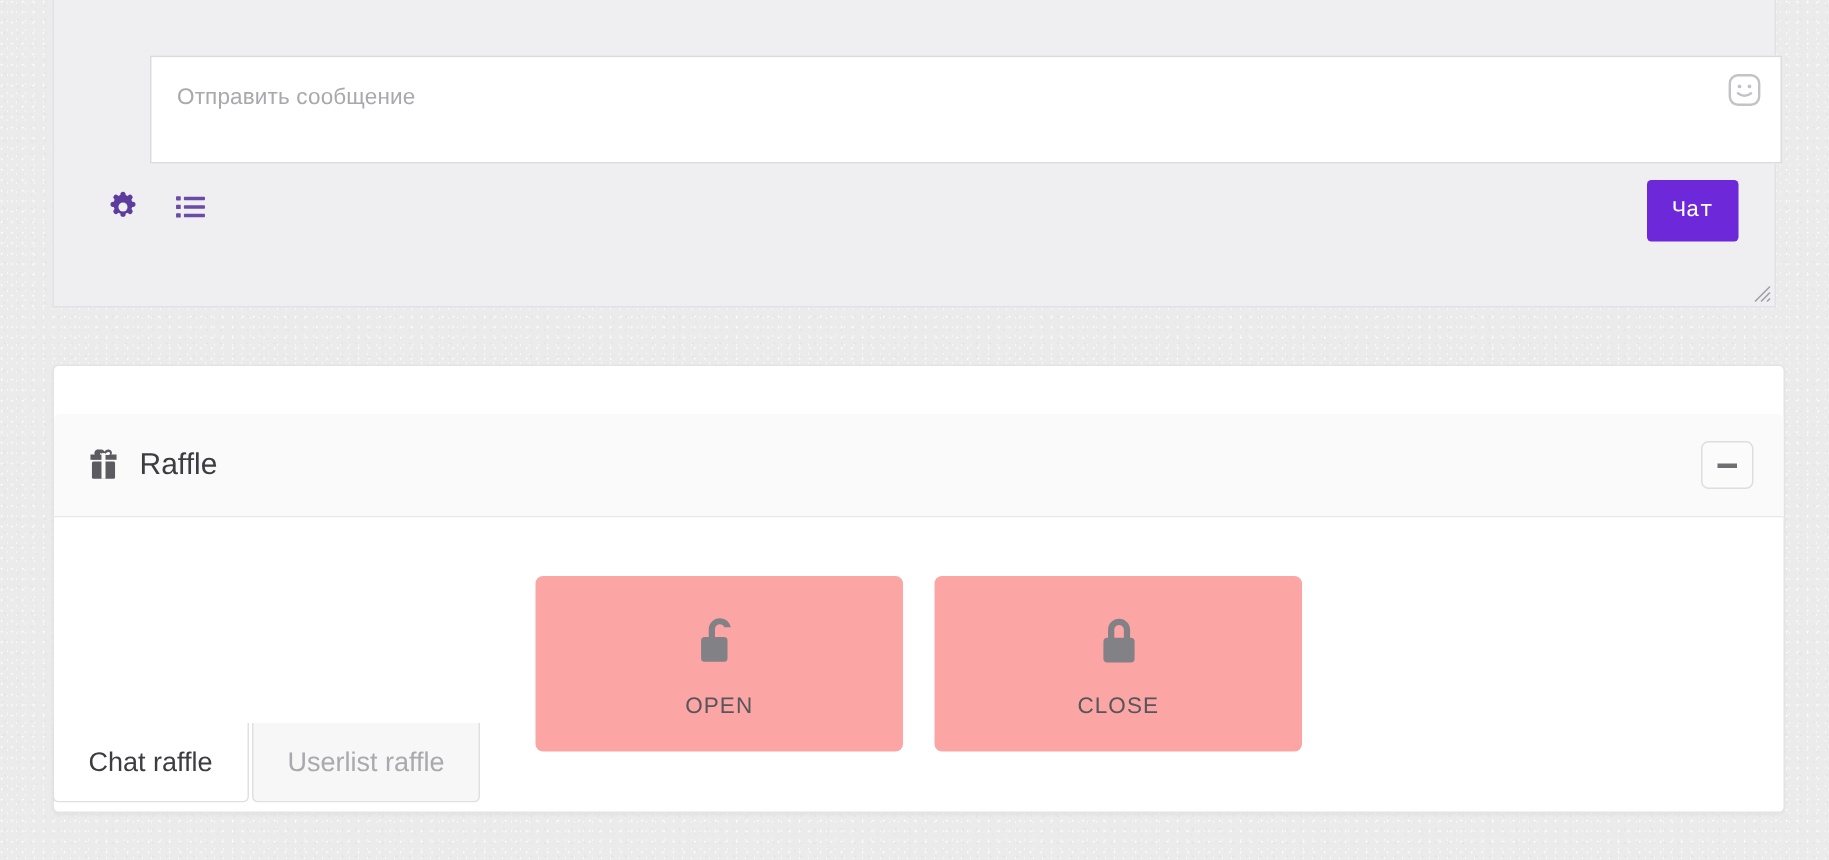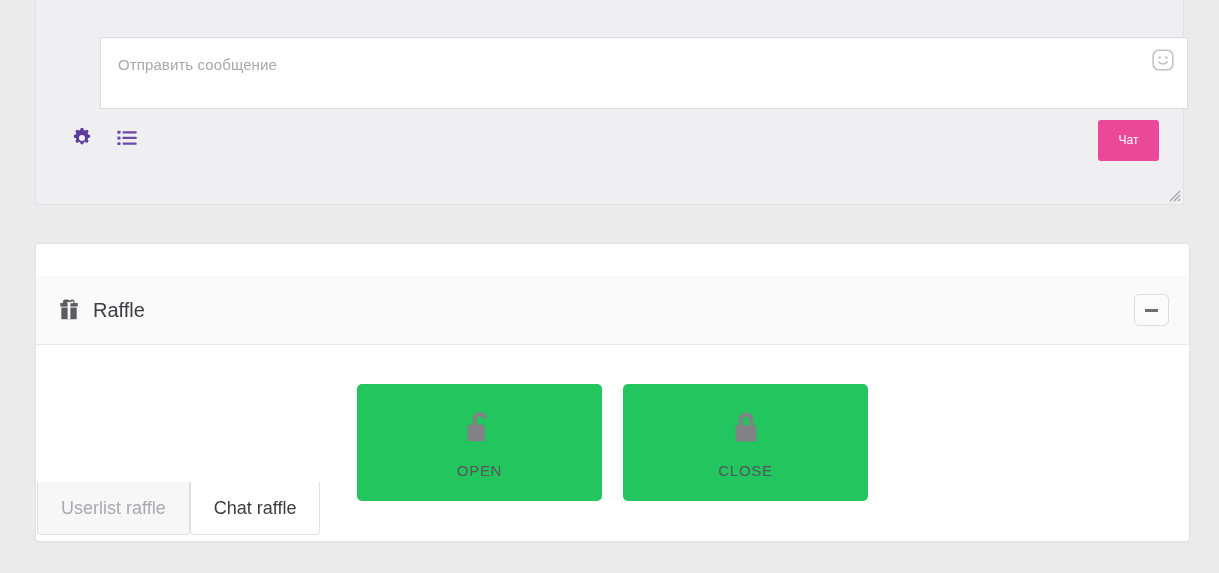--- a/index.html
+++ b/index.html
@@ -84,26 +84,26 @@
     height: 22px;
     cursor: pointer;
     display: block;
   }
   #chat-send-button {
     position: absolute;
     right: 24px;
     top: 128px;
     width: 61px;
     height: 41px;
-    background: #ec4899;
+    background: #6d28d9;
     color: #ffffff;
     border: none;
     border-radius: 3px;
-    font-size: 12px;
-    font-family: Liberation Sans, sans-serif;
+    font-size: 15px;
+    font-family: Liberation Mono, monospace;
     cursor: pointer;
     padding: 0;
     line-height: 41px;
     text-align: center;
   }
   #chat-resize-grip {
     position: absolute;
     right: 2px;
     bottom: 2px;
     width: 14px;
@@ -172,21 +172,21 @@
   }
   #raffle-body {
     padding: 39px 0 40px 0;
     display: flex;
     justify-content: center;
     gap: 21px;
   }
   .action-button {
     width: 245px;
     height: 117px;
-    background: #22c55e;
+    background: #fca5a5;
     border: none;
     border-radius: 5px;
     cursor: pointer;
     display: flex;
     flex-direction: column;
     align-items: center;
     justify-content: center;
     padding: 0;
     font-family: "Liberation Sans", sans-serif;
   }
@@ -322,19 +322,19 @@
           <rect x="11.6" y="19.2" width="20.8" height="16.4" rx="2.6" fill="#818186"></rect>
         </svg>
       </span>
       <span class="act-label">CLOSE</span>
     </button>
 
   </div>
 </div>
 
 <div id="raffle-tabs">
+  <div class="tab active">
+    <span>Chat raffle</span>
+  </div>
   <div class="tab inactive">
     <span>Userlist raffle</span>
   </div>
-  <div class="tab active">
-    <span>Chat raffle</span>
-  </div>
 </div>
 
 </body></html>

